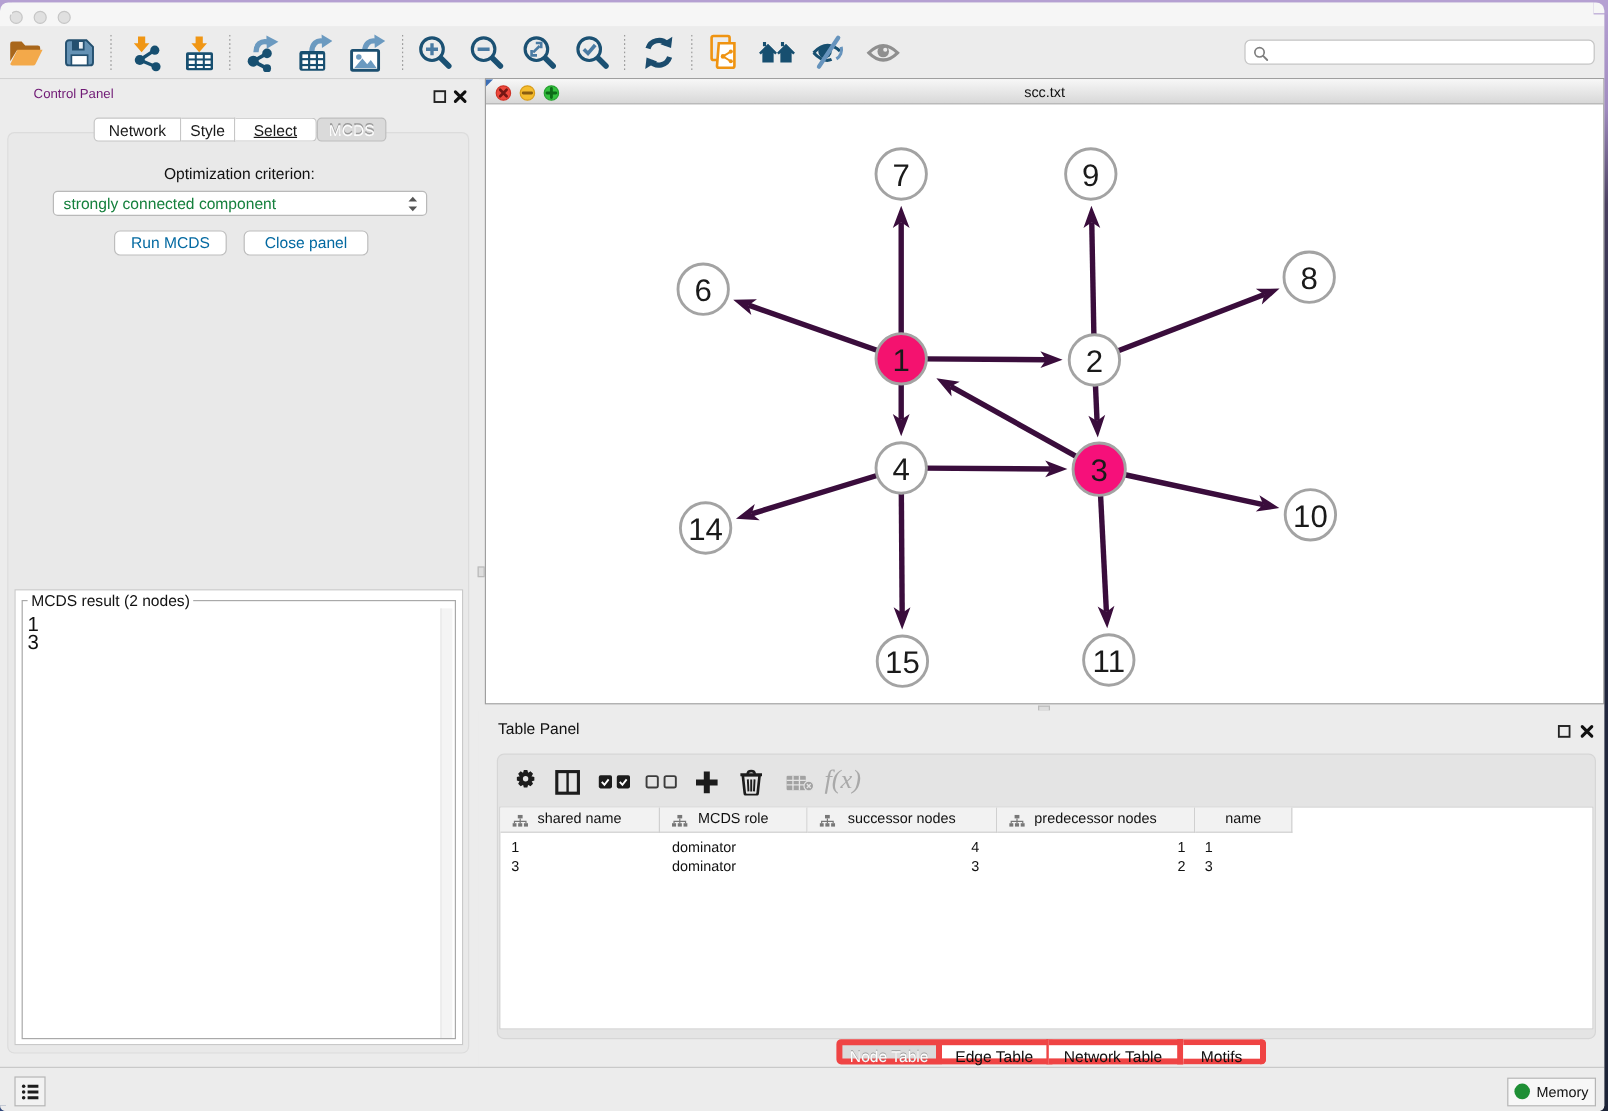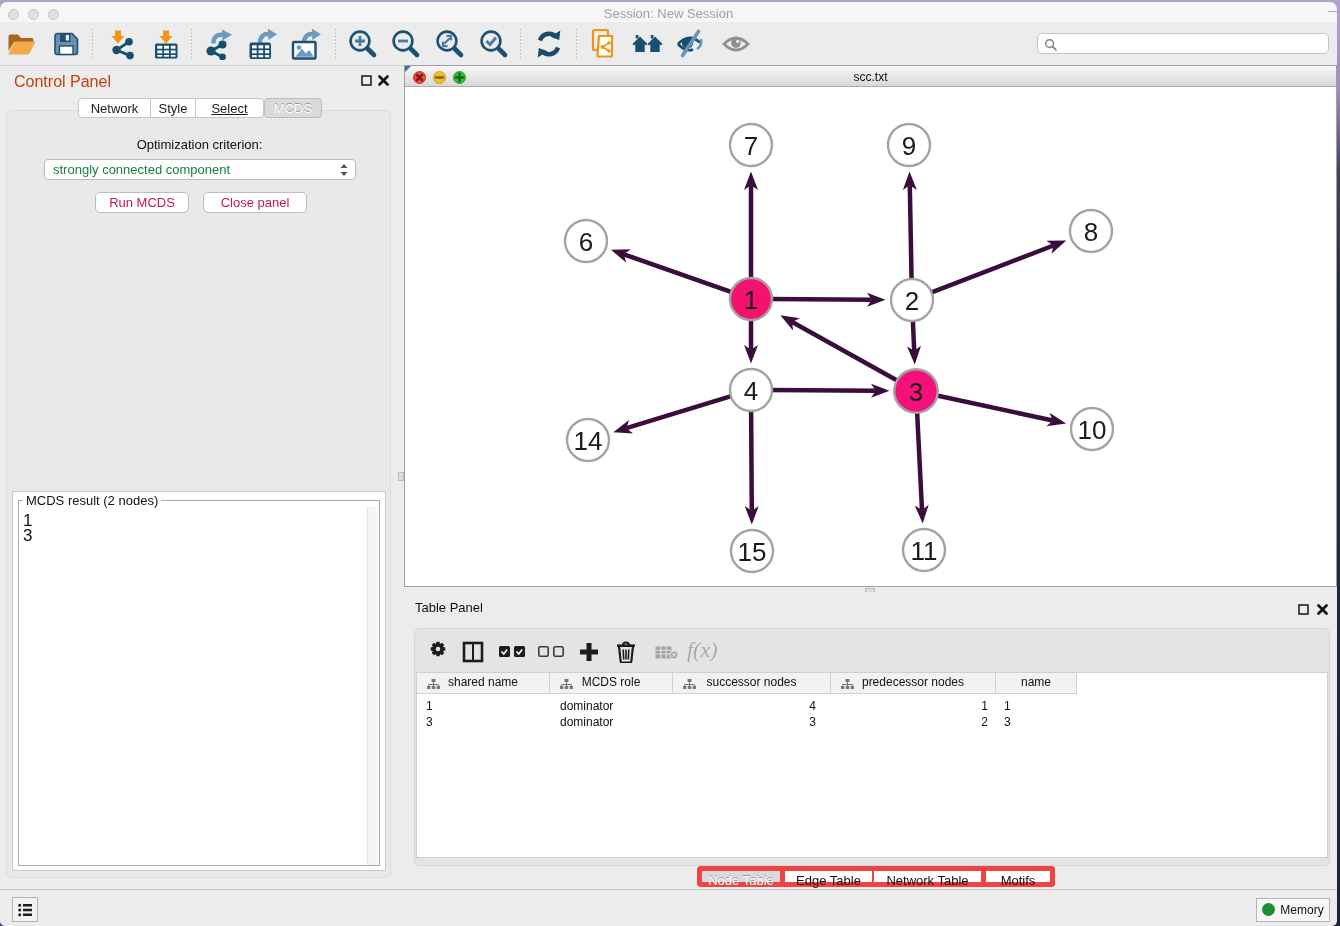--- a/index.html
+++ b/index.html
@@ -24,21 +24,21 @@
 .tsep { position:absolute; top:7px; height:31px; width:1px; background-image:linear-gradient(#9b9b9b 1.2px, transparent 1.2px); background-size:1px 3.5px; }
 .ticon { position:absolute; top:6px; width:32px; height:32px; }
 #searchbox { position:absolute; left:1037px; top:11px; width:292px; height:21px; background:#fff; border:1px solid #c4c4c4; border-radius:5px; }
 
 
 #cpanel { left:0; top:66px; width:399px; height:823px; background:#ececec; }
 #cp-content { left:6px; top:110px; width:385px; height:768px; background:#e9e9e9; border:1px solid #dcdcdc; border-radius:6px; }
 .cptab { position:absolute; z-index:3; top:98px; height:20px; background:#fff; border:1px solid #c6c6c6; font-size:13px; text-align:center; line-height:19px; color:#1a1a1a; }
 #opt-label { left:0px; top:137px; width:399px; text-align:center; font-size:13px; color:#111; }
 #combo { left:44px; top:159px; width:312px; height:21px; background:#fff; border:1px solid #b9b9b9; border-radius:4px; font-size:13px; line-height:19px; padding-left:8px; color:#15803d; }
-.btn { position:absolute; height:21px; background:#ffffff; border:1px solid #bdbdbd; border-radius:5px; font-size:13px; text-align:center; line-height:19px; color:#be185d; }
+.btn { position:absolute; height:21px; background:#ffffff; border:1px solid #bdbdbd; border-radius:5px; font-size:13px; text-align:center; line-height:19px; color:#0369a1; }
 #resultbox { left:12px; top:491px; width:374px; height:380px; background:#fff; border:1px solid #c9c9c9; }
 #resultbox .tb { position:absolute; left:5px; top:8px; width:362px; height:366px; border:1px solid #a9a9a9; }
 #resultbox .titlelab { position:absolute; left:10px; top:1px; background:#fff; padding:0 3px; font-size:13px; color:#111; }
 #resultbox .sb { position:absolute; left:354px; top:15px; width:10px; height:358px; background:#f4f4f4; border-left:1px solid #e6e6e6; }
 #resultbox .line { position:absolute; left:10px; font-size:17px; color:#111; }
 
 
 #netwin { left:404px; top:65px; width:933px; height:522px; background:#fff; border:1px solid #9f9f9f;padding-left:23px; }
 #net-titlebar { position:absolute; left:0; top:0; width:931px; height:21px; background:linear-gradient(#f7f7f7, #d8d8d8); border-bottom:1px solid #ababab; }
 #net-title { position:absolute; width:100%; top:4px; text-align:center; font-size:12px; color:#111; }
@@ -64,21 +64,20 @@
 #statusbar { left:0; top:889px; width:1337px; height:37px; background:#ececec; border-top:1px solid #c9c9c9; }
 #memorybtn { position:absolute; left:1256px; top:8px; width:74px; height:24px; background:#f7f7f7; border:1px solid #b5b5b5; font-size:12px; text-align:center; line-height:22px; color:#111; }
 #listbtn { position:absolute; left:12px; top:7px; width:26px; height:25px; background:#f2f2f2; border:1px solid #b5b5b5; }
 </style>
 </head>
 <body>
 <div class="abs" id="titlebar">
   <div class="light" style="left:8px;"></div>
   <div class="light" style="left:28px;"></div>
   <div class="light" style="left:48px;"></div>
-  <div class="abs" id="title-text">Session: New Session</div>
 </div>
 <div class="abs" id="toolbar">
   <svg class="ticon" style="left:6px;" viewBox="0 0 32 32">
       <path d="M2.5 23 V8.5 q0 -2 2 -2 h7.5 l3 3.5 h10.5 q2 0 2 2 V14 H8 Z" fill="#a9671b"></path>
       <path d="M2.5 25.5 L8.5 13.5 H29.5 L23.5 25.5 q-0.5 1 -2 1 H4 q-1.5 0 -1.5 -1.5 Z" fill="#f3a94a"></path>
     </svg>
   <svg class="ticon" style="left:50px;" viewBox="0 0 32 32">
       <path d="M5 8 a2.5 2.5 0 0 1 2.5 -2.5 H22 l5.5 5.5 V24 a2.5 2.5 0 0 1 -2.5 2.5 H7.5 A2.5 2.5 0 0 1 5 24 Z" fill="#6592b4"></path>
       <path d="M5 8 a2.5 2.5 0 0 1 2.5 -2.5 H22 l5.5 5.5 V24 a2.5 2.5 0 0 1 -2.5 2.5 H7.5 A2.5 2.5 0 0 1 5 24 Z" fill="none" stroke="#24506f" stroke-width="1.6"></path>
       <path d="M10 5.5 h10.5 v8.5 H10 Z" fill="#24506f"></path>
@@ -199,21 +198,21 @@
       <circle cx="17.7" cy="13.4" r="1.7" fill="#ececec"></circle>
     </svg>
   <div id="searchbox">
       <svg style="position:absolute;left:6px;top:4px;" width="14" height="14" viewBox="0 0 14 14">
         <circle cx="5.6" cy="5.6" r="3.9" fill="none" stroke="#7e7e7e" stroke-width="1.4"></circle>
         <path d="M8.6 8.6 L12 12" stroke="#7e7e7e" stroke-width="1.6" stroke-linecap="round"></path>
       </svg>
     </div>
 </div>
 <div class="abs" id="cpanel">
-  <div style="position:absolute;left:14px;top:7px;font-size:16px;color:#c2410c;">Control Panel</div>
+  <div style="position:absolute;left:28px;top:7px;font-size:11px;color:#701a75;">Control Panel</div>
   <svg style="position:absolute;left:361px;top:9px;" width="11" height="11" viewBox="0 0 11 11">
       <rect x="1" y="1" width="9" height="9" fill="none" stroke="#222" stroke-width="1.6"></rect>
     </svg>
   <svg style="position:absolute;left:378px;top:9px;" width="11" height="11" viewBox="0 0 11 11">
       <path d="M1.5 1.5 L9.5 9.5 M9.5 1.5 L1.5 9.5" stroke="#111" stroke-width="2.6" stroke-linecap="round"></path>
     </svg>
 </div>
 <div class="cptab" style="left:78px; width:73px; border-radius:4px 0 0 4px;">Network</div>
 <div class="cptab" style="left:151px; width:45px; border-left:none;">Style</div>
 <div class="cptab" style="left:196px; width:68px; border-left:none; border-radius:0 4px 4px 0;text-decoration:underline;">Select</div>

